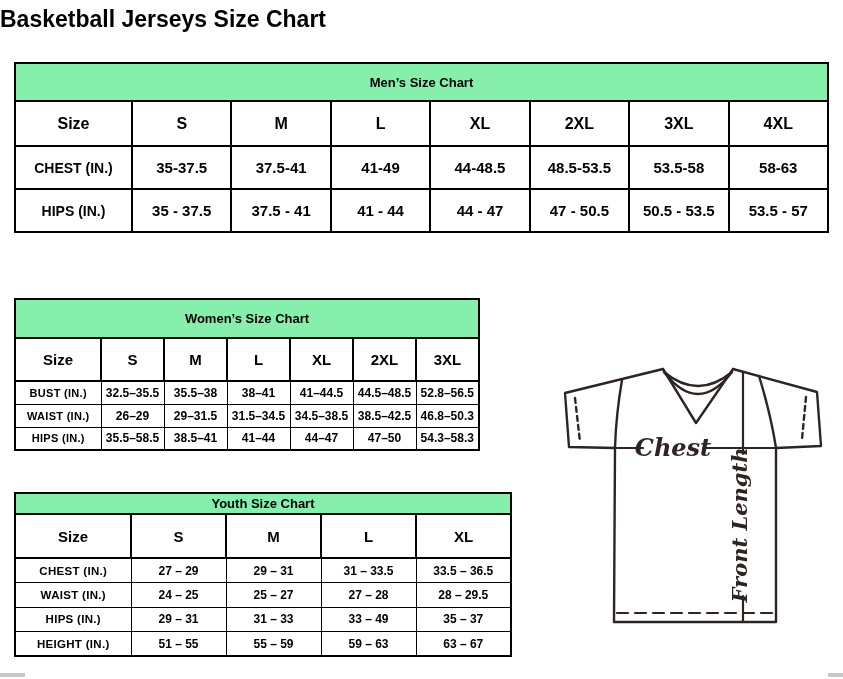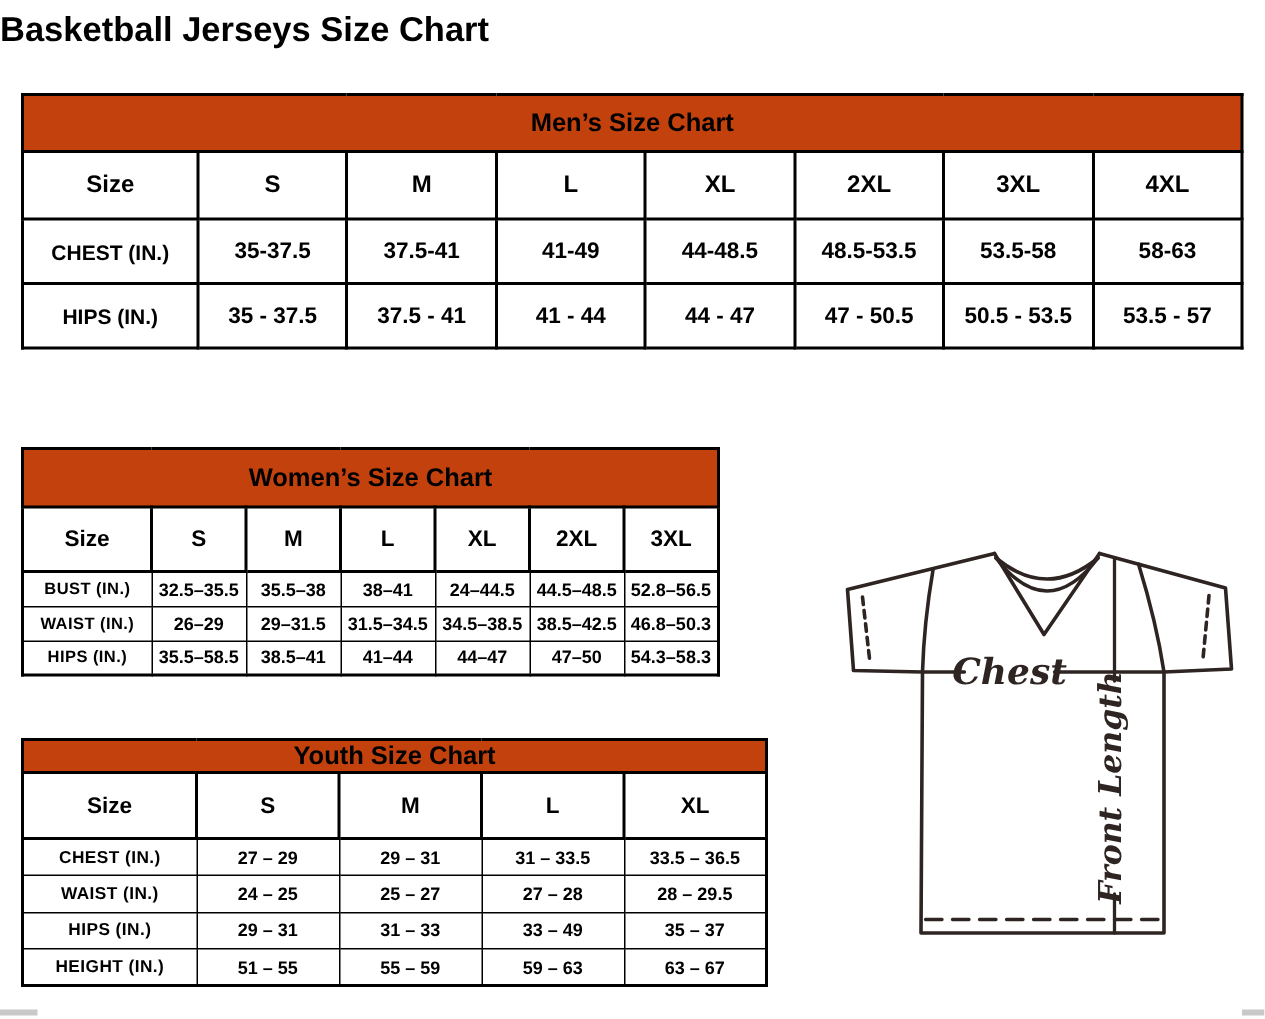--- a/index.html
+++ b/index.html
@@ -6,21 +6,21 @@
   html,body{width:843px;height:679px;background:#ffffff;overflow:hidden}
   body{font-family:"Liberation Sans",sans-serif;position:relative;color:#000}
 
   .page-title{position:absolute;top:6px;left:0;width:843px;
     font-size:23px;font-weight:bold;letter-spacing:0px}
 
   table{border-collapse:collapse;table-layout:fixed;position:absolute;background:#fff;
     border:2px solid #000}
   th,td{border:2px solid #000;text-align:center;vertical-align:middle;font-weight:bold;padding:0;
     overflow:hidden;white-space:nowrap}
-  .tbltitle{background:#c2410c;font-size:17px}
+  .tbltitle{background:#86efac;font-size:13px}
 
   #mens{left:14px;top:62px;width:815px}
   #mens .tbltitle{height:38px}
   #mens tr.sizes th{height:45px;font-size:16px}
   #mens td{height:43px;font-size:15px}
   #mens td.rowlabel{font-size:14px}
 
   #womens{left:14px;top:298px;width:466px}
   #womens .tbltitle{height:39px}
   #womens tr.sizes th{height:43px;font-size:15px}
@@ -120,21 +120,21 @@
         <th>2XL</th>
         <th>3XL</th>
       </tr>
   </thead>
   <tbody>
       <tr>
         <td class="rowlabel">BUST (IN.)</td>
         <td>32.5–35.5</td>
         <td>35.5–38</td>
         <td>38–41</td>
-        <td>24–44.5</td>
+        <td>41–44.5</td>
         <td>44.5–48.5</td>
         <td>52.8–56.5</td>
       </tr>
       <tr>
         <td class="rowlabel">WAIST (IN.)</td>
         <td>26–29</td>
         <td>29–31.5</td>
         <td>31.5–34.5</td>
         <td>34.5–38.5</td>
         <td>38.5–42.5</td>

